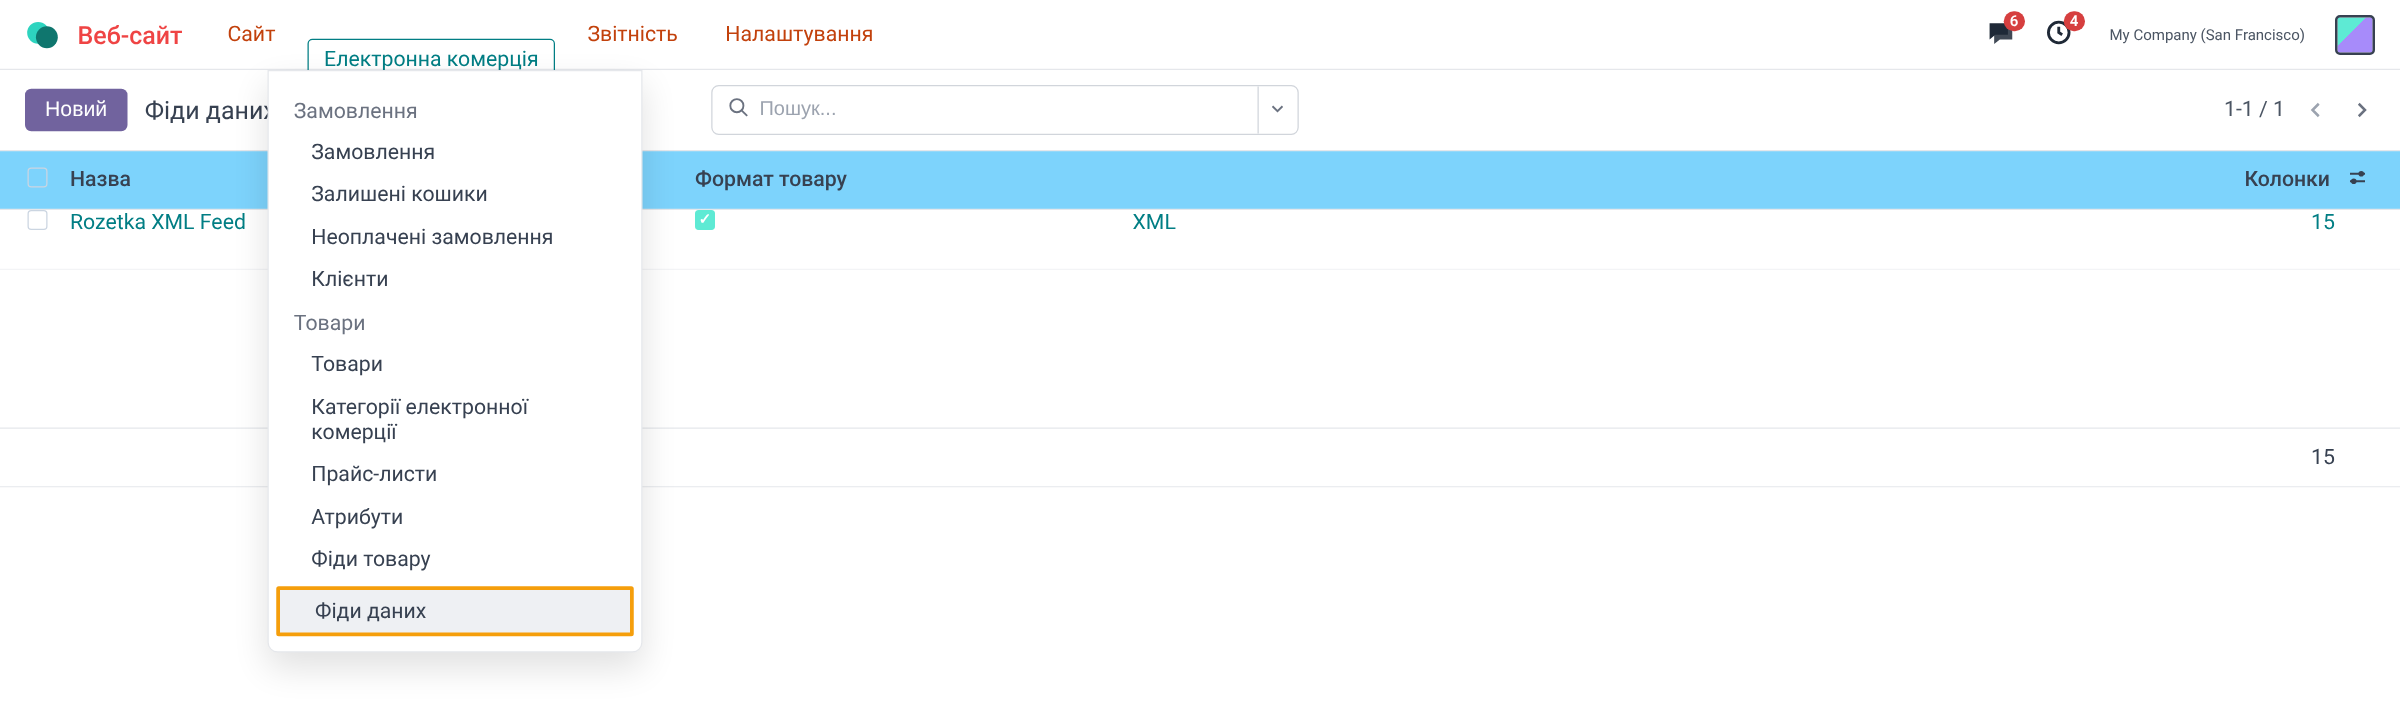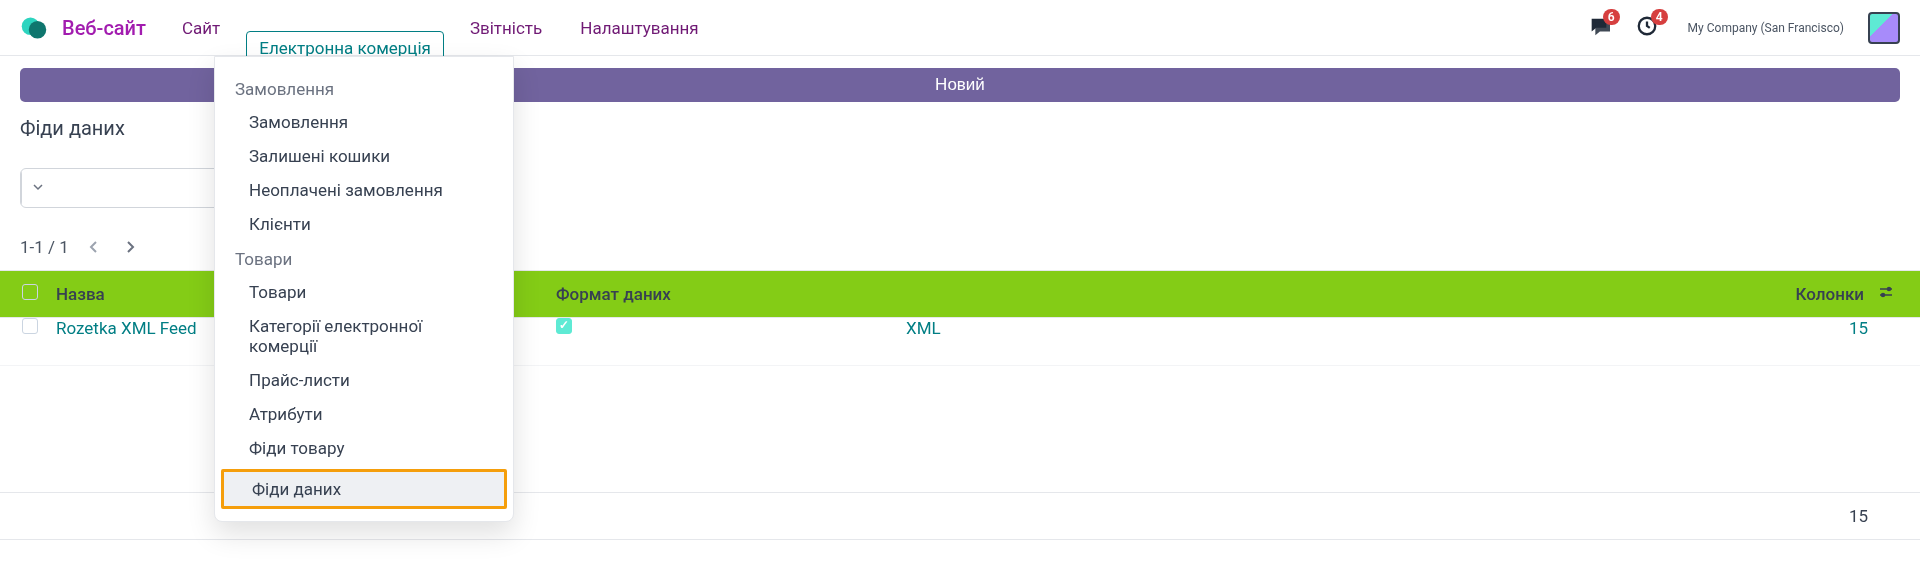--- a/index.html
+++ b/index.html
@@ -1,41 +1,41 @@
 <!DOCTYPE html>
 <html><head>
 <meta charset="utf-8">
 <style>
 * { box-sizing: border-box; margin: 0; padding: 0; }
 body { font-family: -apple-system, BlinkMacSystemFont, "Segoe UI", Roboto, sans-serif; font-size: 15px; color: #374151; background: #fff; width: 1920px; }
 .topnav { display: flex; align-items: center; height: 56px; padding: 0 20px; border-bottom: 1px solid #e5e7eb; gap: 14px; }
 .logo { width: 28px; height: 28px; display: flex; align-items: center; }
-.app-title { font-size: 20px; color: #a21caf; font-weight: 500; margin-right: 10px;}
-.nav-item { font-size: 17px; color: #701a75; padding: 6px 12px; cursor: pointer; border-radius: 4px; }
+.app-title { font-size: 20px; color: #ef4444; font-weight: 500; margin-right: 10px;}
+.nav-item { font-size: 17px; color: #c2410c; padding: 6px 12px; cursor: pointer; border-radius: 4px; }
 .nav-item.active { border: 1px solid #017e84; color: #017e84; margin-top: 40px; }
 .nav-spacer { flex: 1; }
 .nav-icon-wrap { position: relative; display: flex; align-items: center; justify-content: center; width: 34px; height: 34px; cursor: pointer; }
 .badge { position: absolute; top: -2px; right: -4px; background: #d63f3f; color: #fff; font-size: 12px; font-weight: 600; border-radius: 10px; padding: 0px 5px; line-height: 16px; }
 .company-name { font-size: 12px; color: #4b5563; margin: 0 10px; white-space: nowrap; }
 .avatar { width: 32px; height: 32px; border-radius: 4px; background: linear-gradient(135deg, #5eead4 40%, #a78bfa 40%); border: 2px solid #374151; }
 
-.controlbar { display: flex; padding: 12px 20px; gap: 14px; flex-direction: column; }
+.controlbar { display: flex; align-items: center; padding: 12px 20px; gap: 14px; }
 .btn-new { background: #71639e; color: #fff; font-size: 17px; font-weight: 500; border: none; border-radius: 5px; padding: 7px 16px; cursor: pointer; }
 .breadcrumb { font-size: 20px; color: #374151; }
 .control-spacer-left { width: 320px; }
 .searchbox { display: flex; align-items: center; border: 1px solid #d1d5db; border-radius: 6px; height: 40px; width: 470px; overflow: hidden; }
 .search-inner { display: flex; align-items: center; flex: 1; padding: 0 12px; gap: 8px; }
 .search-inner input { border: none; outline: none; font-size: 16px; width: 100%; color: #374151; }
 .search-inner input::placeholder { color: #9ca3af; }
 .search-drop { width: 32px; height: 100%; display: flex; align-items: center; justify-content: center; border-left: 1px solid #d1d5db; cursor: pointer; }
 .control-spacer { flex: 1; }
 .pager { display: flex; align-items: center; gap: 14px; font-size: 17px; color: #4b5563; }
 .pager-arrow { cursor: pointer; color: #9ca3af; width: 22px; height: 22px; display:flex; align-items:center; justify-content:center;}
 
-.table-head { display: flex; align-items: center; height: 48px; background: #84cc16; border-top: 1px solid #e5e7eb; border-bottom: 1px solid #e5e7eb; padding: 0 22px; color: #374151; font-size: 17px; position: relative; }
+.table-head { display: flex; align-items: center; height: 48px; background: #7dd3fc; border-top: 1px solid #e5e7eb; border-bottom: 1px solid #e5e7eb; padding: 0 22px; color: #374151; font-size: 17px; position: relative; }
 .th-checkbox { width: 34px; }
 .th-name { width: 500px; font-weight: 500; }
 .th-token { width: 350px; font-weight: 500; display:flex; align-items:center; gap:8px; }
 .th-format { width: 500px; font-weight: 500; }
 .th-spacer { flex: 1; }
 .th-columns { font-weight: 500; text-align: right; padding-right: 10px; }
 .th-settings { width: 24px; display:flex; align-items:center; justify-content:center; cursor:pointer;}
 .sort-arrow { color: #374151; }
 
 .table-row { display: flex; height: 48px; border-bottom: 1px solid #f3f4f6; padding: 0 22px; font-size: 17px; }
@@ -90,20 +90,27 @@
   </div>
   <div class="company-name">My Company (San Francisco)</div>
   <div class="avatar"></div>
 </div>
 
 <div class="controlbar">
   <button class="btn-new">Новий</button>
   <div class="breadcrumb">Фіди даних</div>
   <div class="control-spacer-left"></div>
   <div class="searchbox">
+    <div class="search-inner">
+      <span><svg width="18" height="18" viewBox="0 0 24 24" fill="none" stroke="#6b7280" stroke-width="2">
+            <circle cx="10" cy="10" r="7"></circle>
+            <line x1="21" y1="21" x2="15" y2="15"></line>
+          </svg></span>
+      <input type="text" placeholder="Пошук..." style="">
+    </div>
     <div class="search-drop">
       <span><svg width="12" height="12" viewBox="0 0 12 12">
             <path d="M2 4l4 4 4-4" fill="none" stroke="#6b7280" stroke-width="1.5"></path>
           </svg></span>
     </div>
   </div>
   <div class="control-spacer"></div>
   <div class="pager">
     <span>1-1 / 1</span>
     <span class="pager-arrow">
@@ -115,21 +122,21 @@
         <svg width="16" height="16" viewBox="0 0 16 16">
           <path d="M6 3l5 5-5 5" fill="none" stroke="#6b7280" stroke-width="2"></path>
         </svg>
       </span>
   </div>
 </div>
 
 <div class="table-head">
   <div class="th-checkbox"><span class="checkbox"></span></div>
   <div class="th-name">Назва</div>
-  <div class="th-format">Формат даних</div>
+  <div class="th-format">Формат товару</div>
   <div class="th-spacer"></div>
   <div class="th-columns">Колонки</div>
   <div class="th-settings">
     <span><svg width="16" height="16" viewBox="0 0 16 16" stroke="#374151" stroke-width="1.5" fill="none">
           <line x1="2" y1="5" x2="14" y2="5"></line>
           <circle cx="11" cy="5" r="1.5" fill="#374151"></circle>
           <line x1="2" y1="11" x2="14" y2="11"></line>
           <circle cx="5" cy="11" r="1.5" fill="#374151"></circle>
         </svg></span>
   </div>

